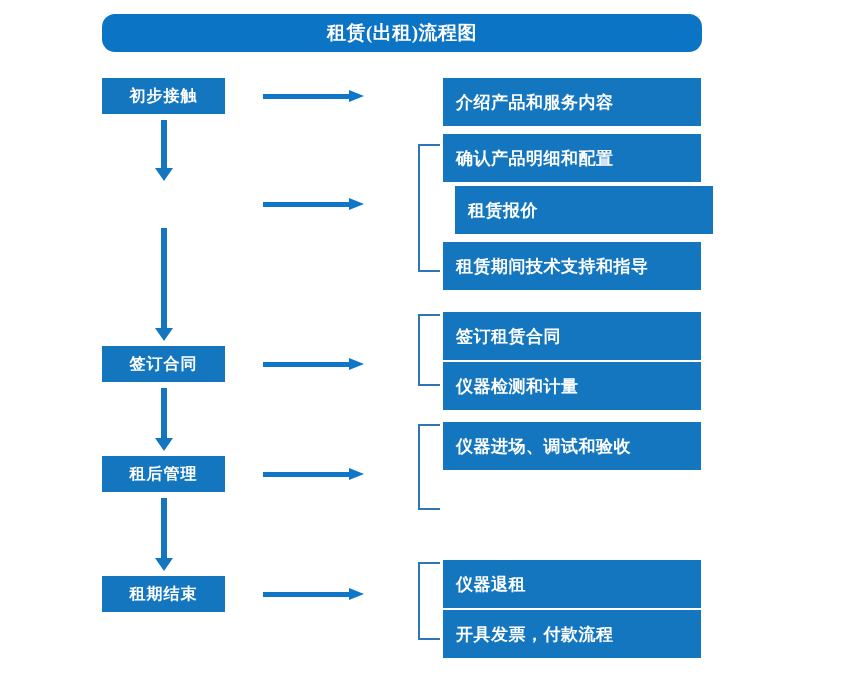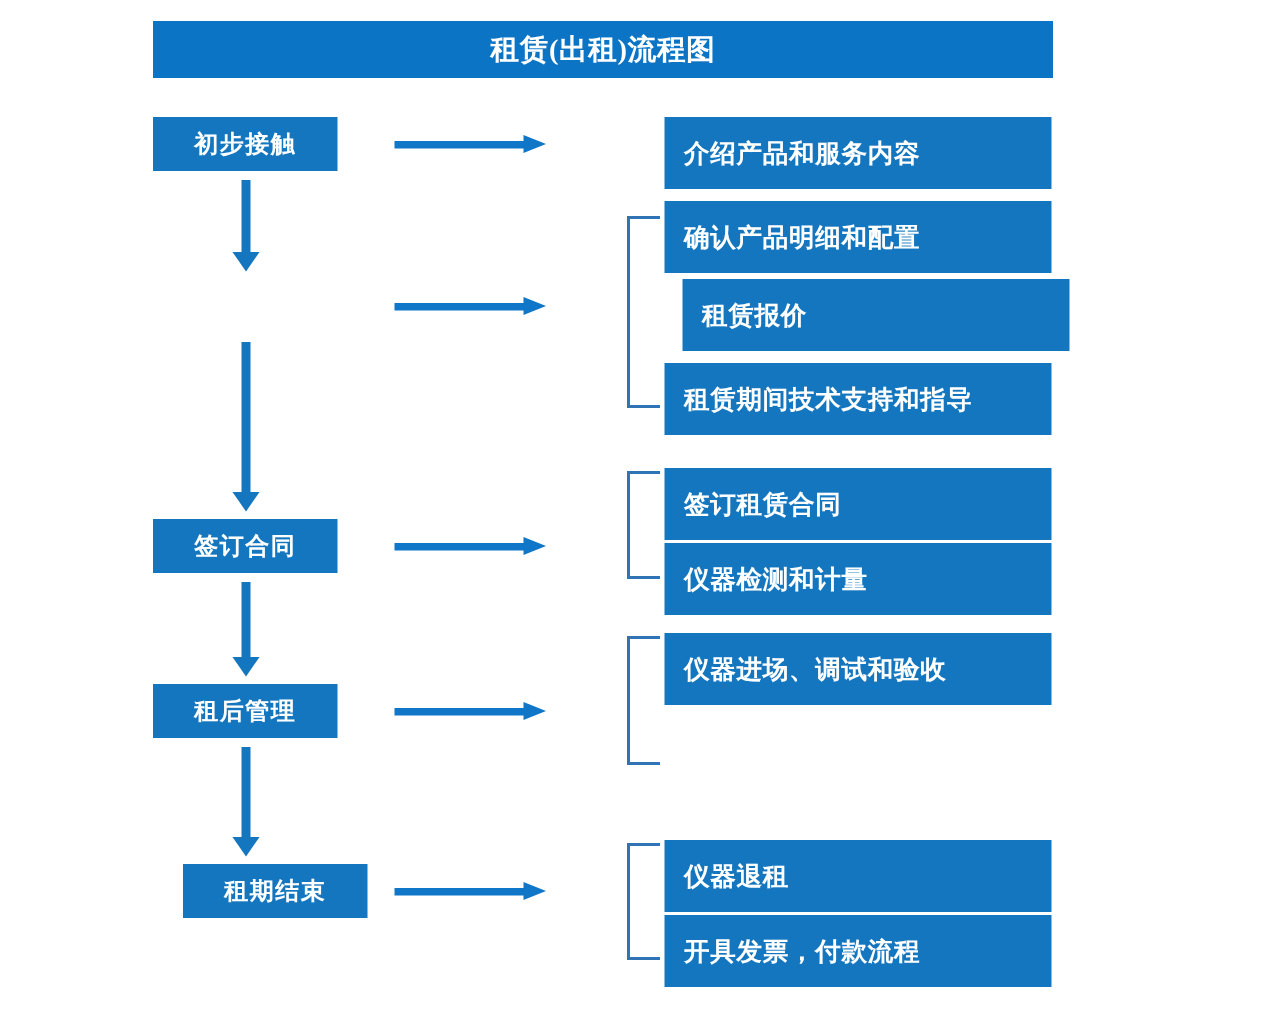--- a/index.html
+++ b/index.html
@@ -27,20 +27,21 @@
     width: 600px;
     height: 38px;
     background: #0b74c4;
     color: #ffffff;
     font-size: 19px;
     font-weight: bold;
     display: flex;
     align-items: center;
     justify-content: center;
     letter-spacing: 0.5px;
+    border-radius: 13px;
   }
   
   .stage-box {
     position: absolute;
     left: 102px;
     width: 123px;
     height: 36px;
     background: #1476bf;
     color: #ffffff;
     font-size: 16px;
@@ -128,21 +129,21 @@
 </head>
 <body>
 
 <div id="canvas">
 
   <div class="title-bar">租赁(出租)流程图</div>
 
   <div class="stage-box" style="top:78px;">初步接触</div>
   <div class="stage-box" style="top:346px;">签订合同</div>
   <div class="stage-box" style="top:456px;">租后管理</div>
-  <div class="stage-box" style="top:576px;margin-left:20px;">租期结束</div>
+  <div class="stage-box" style="top:576px;">租期结束</div>
 
   <div class="v-arrow" style="top:120px; height:62px;">
     <div class="shaft" style="height:48px;"></div>
     <div class="head" style="top:48px;"></div>
   </div>
   <div class="v-arrow" style="top:228px; height:114px;">
     <div class="shaft" style="height:100px;"></div>
     <div class="head" style="top:100px;"></div>
   </div>
   <div class="v-arrow" style="top:388px; height:64px;">

